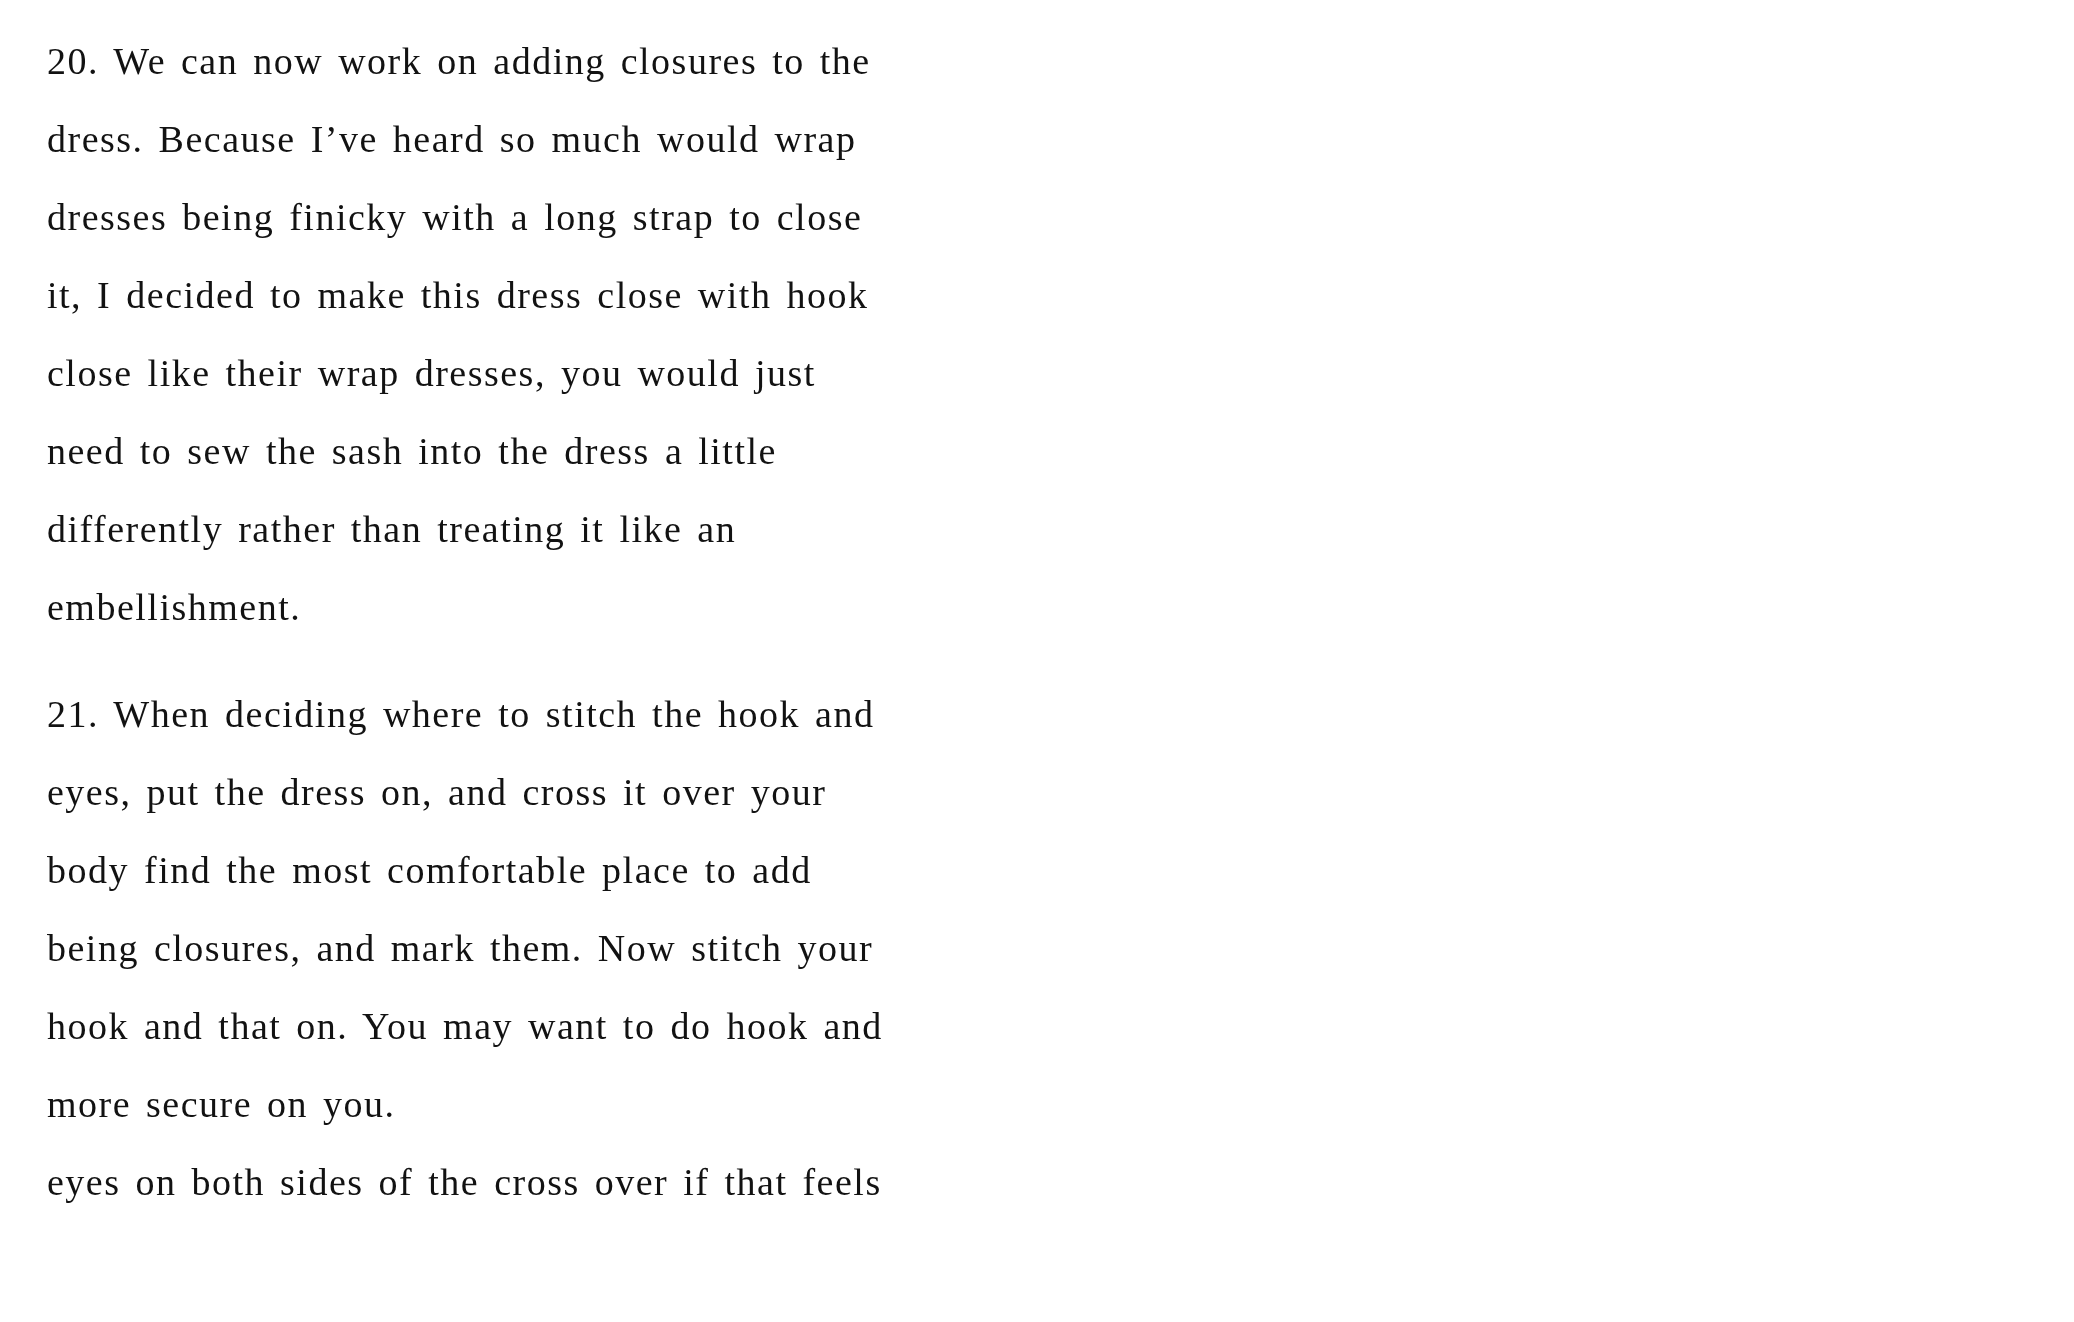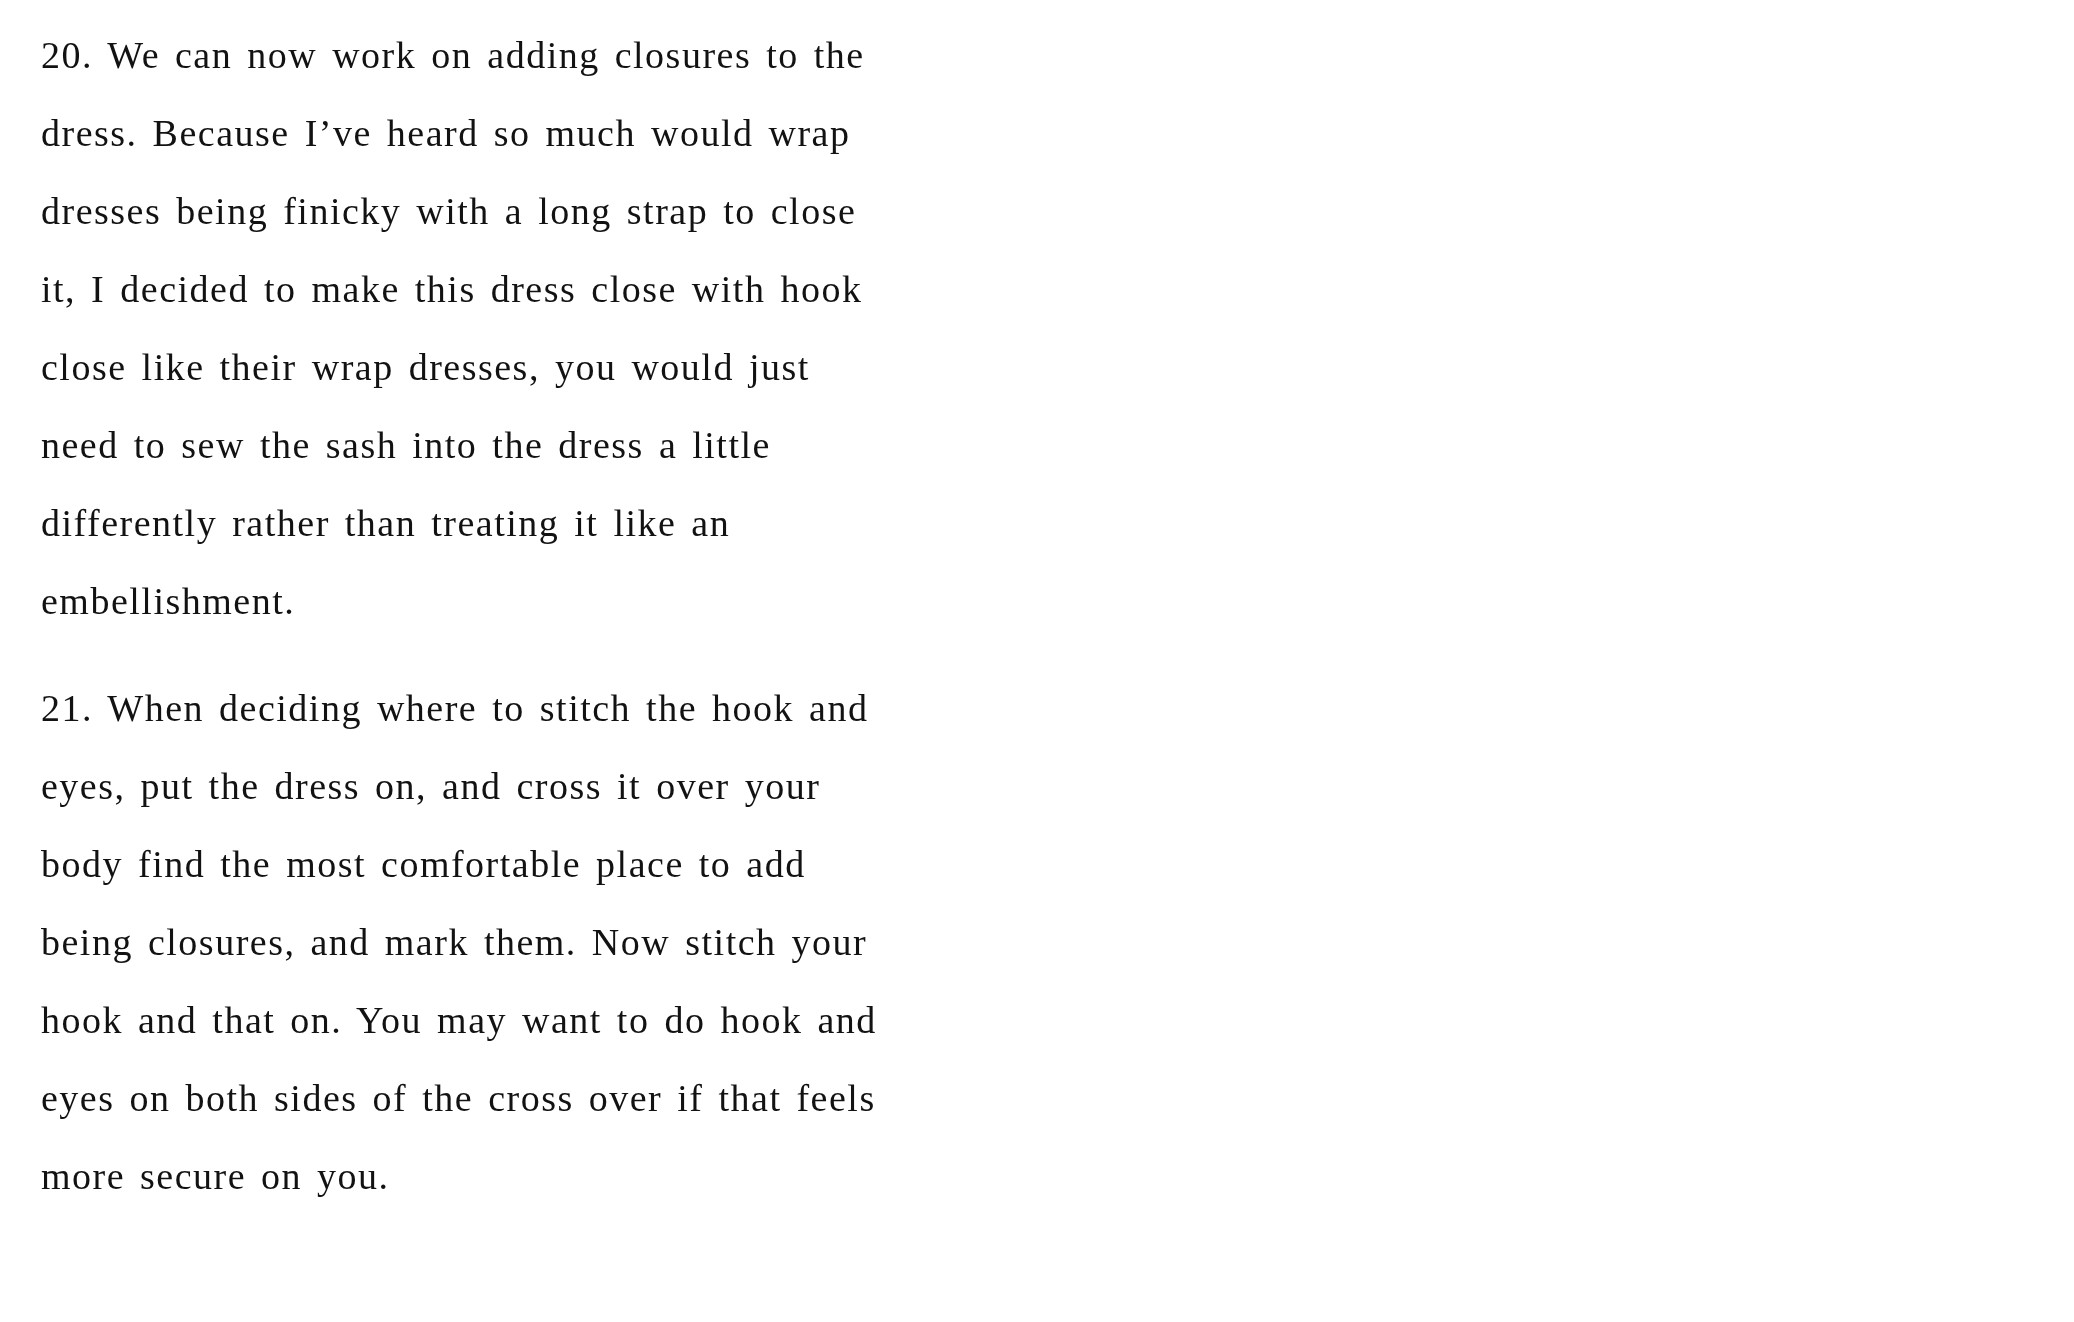--- a/index.html
+++ b/index.html
@@ -13,21 +13,21 @@
     color: #121212;
     font-family: "Liberation Serif", serif;
     overflow: hidden;
   }
   .doc {
     padding-top: 8px;
     padding-left: 33px;
     width: 1020px;
   }
   .para {
-    margin: 8px;
+    margin: 14px;
   }
   .para + .para {
     margin-top: 29px;
   }
   .line {
     font-size: 38px;
     line-height: 78px;
     letter-spacing: 1.5px;
     word-spacing: 4px;
     white-space: pre;
@@ -49,17 +49,17 @@
     <div class="line">differently rather than treating it like an</div>
     <div class="line">embellishment.</div>
   </div>
 
   <div class="para">
     <div class="line">21. When deciding where to stitch the hook and</div>
     <div class="line">eyes, put the dress on, and cross it over your</div>
     <div class="line">body find the most comfortable place to add</div>
     <div class="line">being closures, and mark them. Now stitch your</div>
     <div class="line">hook and that on. You may want to do hook and</div>
+    <div class="line">more secure on you.</div>
     <div class="line">eyes on both sides of the cross over if that feels</div>
-    <div class="line">more secure on you.</div>
   </div>
 
 </main>
 
 </body></html>

